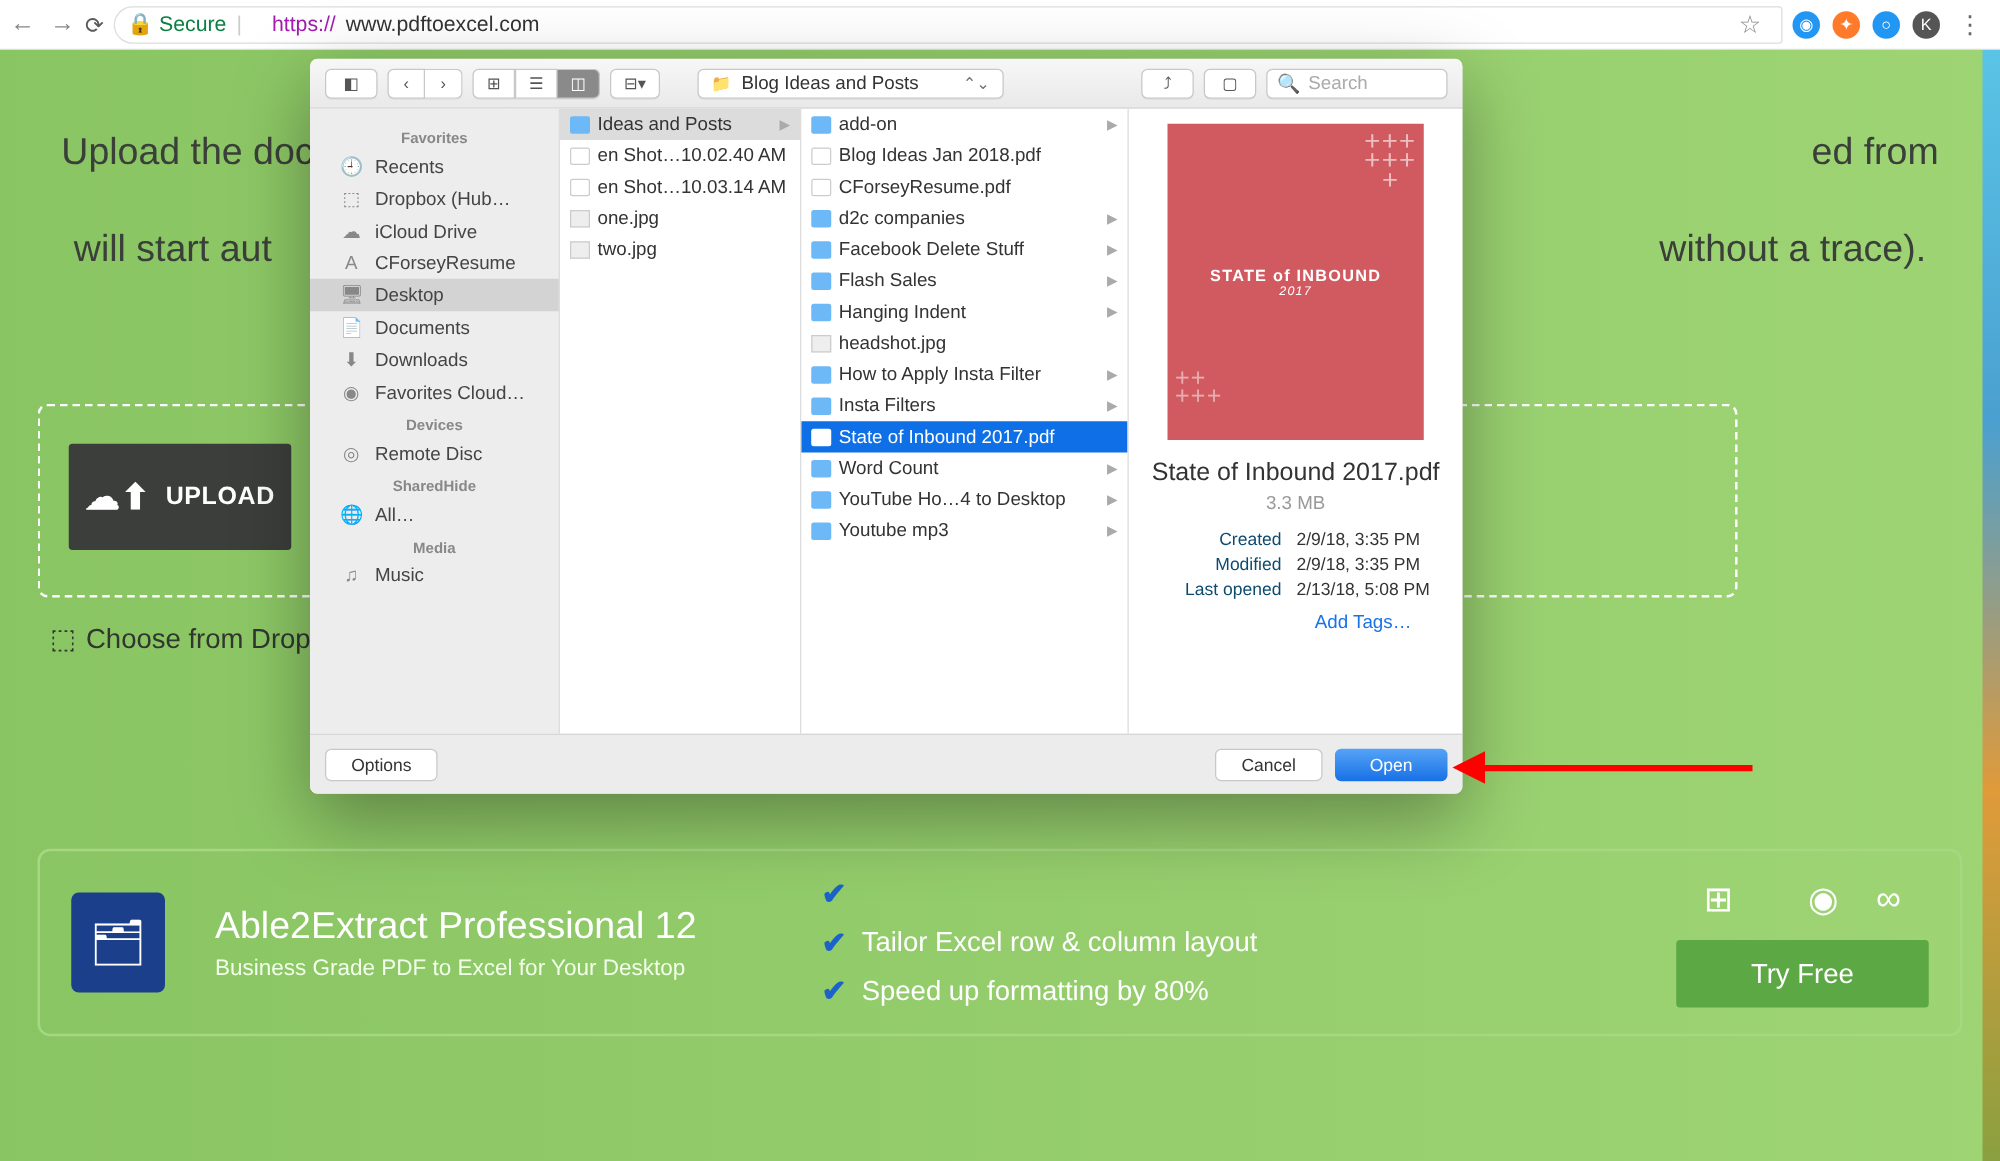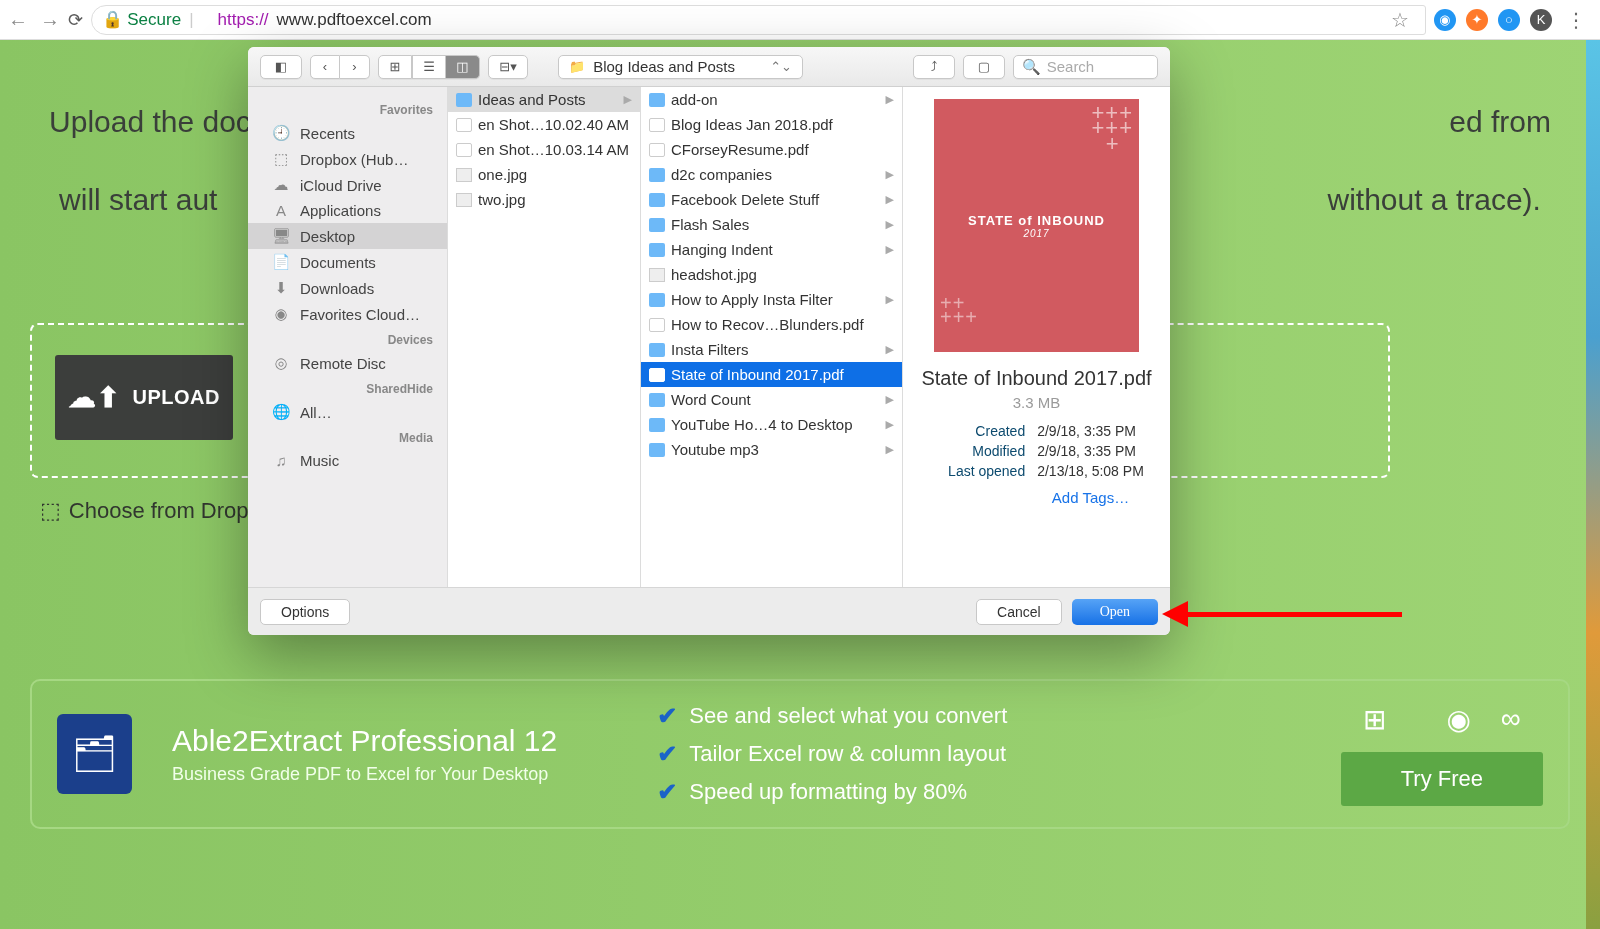--- a/index.html
+++ b/index.html
@@ -47,21 +47,21 @@
 .tb-seg .tb-btn:first-child { border-radius: 5px 0 0 5px; }
 .tb-seg .tb-btn:last-child { border-radius: 0 5px 5px 0; border-left: none;}
 .tb-seg .tb-btn.active { background: #8a8a8a; color: #fff; }
 .tb-path { width: 245px; justify-content: space-between; padding: 0 10px; gap: 8px; }
 .tb-path .folder { color: #3498f5; }
 .tb-path span.name { flex: 1; text-align: left; color: #333; font-size: 15px;}
 .tb-search { width: 145px; padding: 0 8px; gap: 6px; color: #aaa; justify-content: flex-start; font-size: 15px; }
 
 .finder-body { flex: 1; display: flex; background: #fff; }
 .sidebar { width: 200px; background: #eeedee; border-right: 1px solid #dcdcdc; padding: 10px 0; font-size: 15px; }
-.side-head { color: #888; font-size: 12px; font-weight: 600; padding: 6px 14px 3px; display: flex; justify-content: flex-end; }
+.side-head { color: #888; font-size: 12px; font-weight: 600; padding: 6px 14px 3px; display: flex; justify-content: center; }
 .side-item { padding: 4px 14px 4px 24px; color: #444; display: flex; align-items: center; gap: 10px; cursor: default; }
 .side-item.sel { background: #d4d3d4; }
 .side-icon { width: 18px; color: #888; font-size: 15px; text-align: center; }
 
 .col { border-right: 1px solid #dcdcdc; overflow: hidden; font-size: 15px; }
 .col-a { width: 193px; }
 .col-b { width: 262px; }
 .col-row { padding: 4px 8px; display: flex; align-items: center; gap: 6px; color: #333; white-space: nowrap; }
 .col-row.sel-parent { background: #dcdcdc; }
 .col-row.sel { background: #0e6fe6; color: #fff; }
@@ -82,21 +82,21 @@
 .prev-size { color: #9a9a9a; font-size: 15px; margin-top: 4px; }
 .meta-table { margin-top: 10px; font-size: 14px; }
 .meta-row { display: flex; gap: 12px; padding: 2px 0; }
 .meta-k { width: 96px; text-align: right; color: #0c4a6e; }
 .meta-v { color: #333; }
 .add-tags { color: #1873e8; font-size: 15px; margin-top: 8px; margin-left: 108px;}
 
 .finder-footer { height: 48px; border-top: 1px solid #d6d6d6; background: #ececec; display: flex; align-items: center; padding: 0 12px; gap: 10px; }
 .footer-btn { height: 26px; padding: 0 20px; background: #fff; border: 1px solid #c8c8c8; border-radius: 5px; font-size: 14px; color: #333; display:flex; align-items:center;}
 .footer-spacer { flex: 1; }
-.footer-btn.primary { background: linear-gradient(#56a3f6, #1771e6); color: #fff; border: none; padding: 0 28px; font-family: Liberation Serif, serif; }
+.footer-btn.primary { background: linear-gradient(#56a3f6, #1771e6); color: #fff; border: none; padding: 0 28px; }
 
 
 .arrow { position: absolute; top: 604px; left: 1162px; width: 240px; height: 20px; }
 .arrow-line { position: absolute; top: 8px; left: 20px; right: 0; height: 5px; background: #ff0000; }
 .arrow-head { position: absolute; left: 0; top: -3px; width: 0; height: 0; border-top: 13px solid transparent; border-bottom: 13px solid transparent; border-right: 26px solid #ff0000; }
 
 .right-edge { position: absolute; top: 40px; right: 0; width: 14px; bottom: 0; background: linear-gradient(#5ac4e6,#4aa0d0,#e09a3a,#8aa040); }
 </style>
 </head>
 <body>
@@ -144,21 +144,20 @@
 
   <div class="promo">
     <div class="promo-icon">🗂</div>
     <div class="promo-text">
       <div class="promo-title">Able2Extract Professional 12</div>
       <div class="promo-sub">Business Grade PDF to Excel for Your Desktop</div>
     </div>
     <div class="promo-feats">
       <div class="promo-feat">
           <span class="check">✔</span>
-          <span>See and select what you convert</span>
         </div>
       <div class="promo-feat">
           <span class="check">✔</span>
           <span>Tailor Excel row &amp; column layout</span>
         </div>
       <div class="promo-feat">
           <span class="check">✔</span>
           <span>Speed up formatting by 80%</span>
         </div>
     </div>
@@ -214,21 +213,21 @@
         <div class="side-item">
           <span class="side-icon">⬚</span>
           <span>Dropbox (Hub…</span>
         </div>
         <div class="side-item">
           <span class="side-icon">☁</span>
           <span>iCloud Drive</span>
         </div>
         <div class="side-item">
           <span class="side-icon">A</span>
-          <span>Applications</span>
+          <span>CForseyResume</span>
         </div>
         <div class="side-item sel">
           <span class="side-icon">🖥</span>
           <span>Desktop</span>
         </div>
         <div class="side-item">
           <span class="side-icon">📄</span>
           <span>Documents</span>
         </div>
         <div class="side-item">
@@ -322,24 +321,20 @@
           <span class="chev">▶</span>
         </div>
         <div class="col-row">
           <span class="fi jpg"></span>
           <span>headshot.jpg</span>
         </div>
         <div class="col-row">
           <span class="fi folder"></span>
           <span>How to Apply Insta Filter</span>
           <span class="chev">▶</span>
-        </div>
-        <div class="col-row">
-          <span class="fi pdf"></span>
-          <span>How to Recov…Blunders.pdf</span>
         </div>
         <div class="col-row">
           <span class="fi folder"></span>
           <span>Insta Filters</span>
           <span class="chev">▶</span>
         </div>
         <div class="col-row sel">
           <span class="fi pdf"></span>
           <span>State of Inbound 2017.pdf</span>
         </div>

